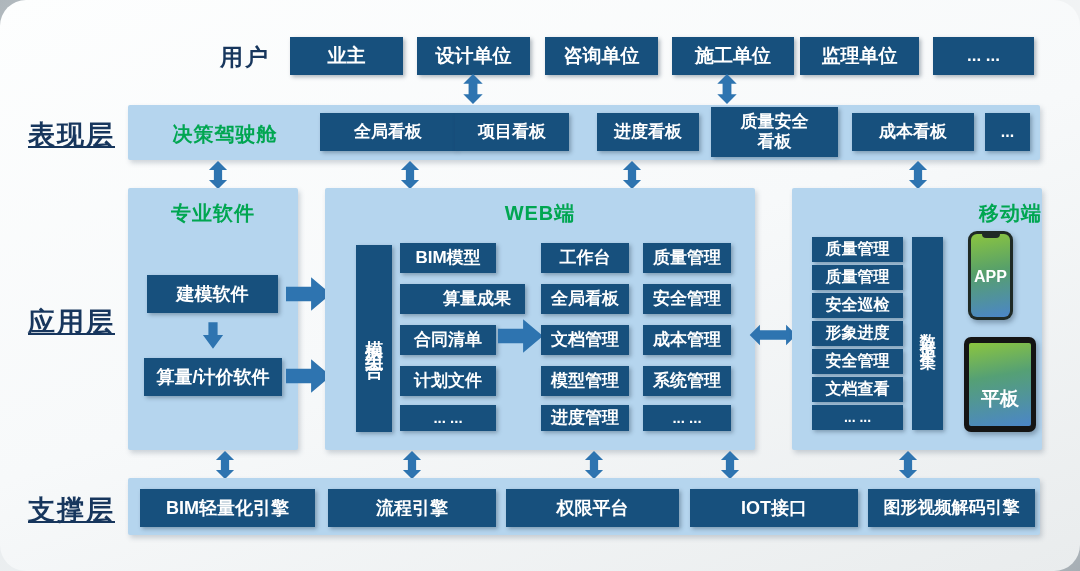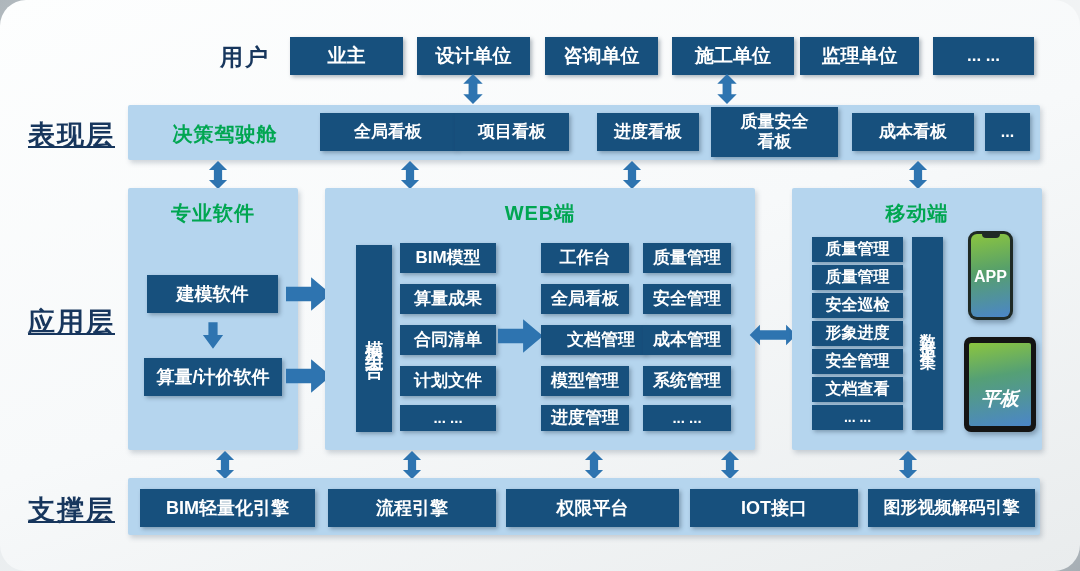--- a/index.html
+++ b/index.html
@@ -58,21 +58,21 @@
   }
   .tablet{
     position:absolute;left:964px;top:337px;width:72px;height:95px;
     background:#141414;border-radius:7px;box-shadow:2px 3px 5px rgba(40,60,80,.4);
   }
   .tablet-screen{
     position:absolute;left:5px;top:6px;right:5px;bottom:6px;border-radius:2px;
     background:linear-gradient(170deg,#8bc53f 0%,#55a075 40%,#4b86c8 100%);
   }
   .tablet-label{
-    position:absolute;width:100%;top:52%;text-align:center;color:#ffffff;font-weight:bold;font-size:19px;font-style:italic;
+    position:absolute;width:100%;top:52%;text-align:center;color:#ffffff;font-weight:bold;font-size:19px;
   }
 </style>
 </head>
 <body>
 
 <div class="stage">
 
   <div class="users-label" style="left:220px;top:42px;">用户</div>
   <div class="nbx" style="left:290px;top:37px;width:113px;height:38px;font-size:19px;">业主</div>
   <div class="nbx" style="left:417px;top:37px;width:113px;height:38px;font-size:19px;">设计单位</div>
@@ -126,47 +126,47 @@
     </svg>
   <svg class="arrow-svg" style="left:286px;top:358px;width:46px;height:36px;" viewBox="0 0 44 34">
       <polygon points="0,10 24,10 24,1 43,17 24,33 24,24 0,24"></polygon>
     </svg>
 
   <div class="panel" style="left:325px;top:188px;width:430px;height:262px;"></div>
   <div class="green-title" style="left:325px;top:200px;width:430px;">WEB端</div>
   <div class="nbx vtext" style="left:356px;top:245px;width:36px;height:187px;font-size:18px;">模型组合</div>
 
   <div class="nbx" style="left:400px;top:243px;width:96px;height:30px;font-size:17px;">BIM模型</div>
-  <div class="nbx" style="left:400px;top:284px;width:96px;height:30px;font-size:17px;">算量成果</div>
+  <div class="nbx" style="left:400px;top:284px;width:96px;height:30px;font-size:17px;padding-left:29px;">算量成果</div>
   <div class="nbx" style="left:400px;top:325px;width:96px;height:30px;font-size:17px;">合同清单</div>
   <div class="nbx" style="left:400px;top:366px;width:96px;height:30px;font-size:17px;">计划文件</div>
   <div class="nbx" style="left:400px;top:405px;width:96px;height:26px;font-size:15px;">... ...</div>
 
   <svg class="arrow-svg" style="left:498px;top:316px;width:46px;height:40px;" viewBox="0 0 44 34">
       <polygon points="0,10 24,10 24,1 43,17 24,33 24,24 0,24"></polygon>
     </svg>
 
   <div class="nbx" style="left:541px;top:243px;width:88px;height:30px;font-size:17px;">工作台</div>
   <div class="nbx" style="left:541px;top:284px;width:88px;height:30px;font-size:17px;">全局看板</div>
-  <div class="nbx" style="left:541px;top:325px;width:88px;height:30px;font-size:17px;padding-left:16px;">文档管理</div>
+  <div class="nbx" style="left:541px;top:325px;width:88px;height:30px;font-size:17px;">文档管理</div>
   <div class="nbx" style="left:541px;top:366px;width:88px;height:30px;font-size:17px;">模型管理</div>
   <div class="nbx" style="left:541px;top:405px;width:88px;height:26px;font-size:17px;">进度管理</div>
 
   <div class="nbx" style="left:643px;top:243px;width:88px;height:30px;font-size:17px;">质量管理</div>
   <div class="nbx" style="left:643px;top:284px;width:88px;height:30px;font-size:17px;">安全管理</div>
   <div class="nbx" style="left:643px;top:325px;width:88px;height:30px;font-size:17px;">成本管理</div>
   <div class="nbx" style="left:643px;top:366px;width:88px;height:30px;font-size:17px;">系统管理</div>
   <div class="nbx" style="left:643px;top:405px;width:88px;height:26px;font-size:15px;">... ...</div>
 
   <svg class="arrow-svg" style="left:744px;top:321px;width:58px;height:28px;" viewBox="0 0 52 30">
       <polygon points="1,15 12,4 12,10 40,10 40,4 51,15 40,26 40,20 12,20 12,26"></polygon>
     </svg>
 
   <div class="panel" style="left:792px;top:188px;width:250px;height:262px;"></div>
-  <div class="green-title" style="left:792px;top:200px;width:250px;">移动端</div>
+  <div class="green-title" style="left:792px;top:200px;width:250px;text-align:right;">移动端</div>
 
   <div class="nbx" style="left:812px;top:237px;width:91px;height:25px;font-size:16px;">质量管理</div>
   <div class="nbx" style="left:812px;top:265px;width:91px;height:25px;font-size:16px;">质量管理</div>
   <div class="nbx" style="left:812px;top:293px;width:91px;height:25px;font-size:16px;">安全巡检</div>
   <div class="nbx" style="left:812px;top:321px;width:91px;height:25px;font-size:16px;">形象进度</div>
   <div class="nbx" style="left:812px;top:349px;width:91px;height:25px;font-size:16px;">安全管理</div>
   <div class="nbx" style="left:812px;top:377px;width:91px;height:25px;font-size:16px;">文档查看</div>
   <div class="nbx" style="left:812px;top:405px;width:91px;height:25px;font-size:14px;">... ...</div>
 
   <div class="nbx vtext" style="left:912px;top:237px;width:31px;height:193px;font-size:16px;">数据采集</div>

